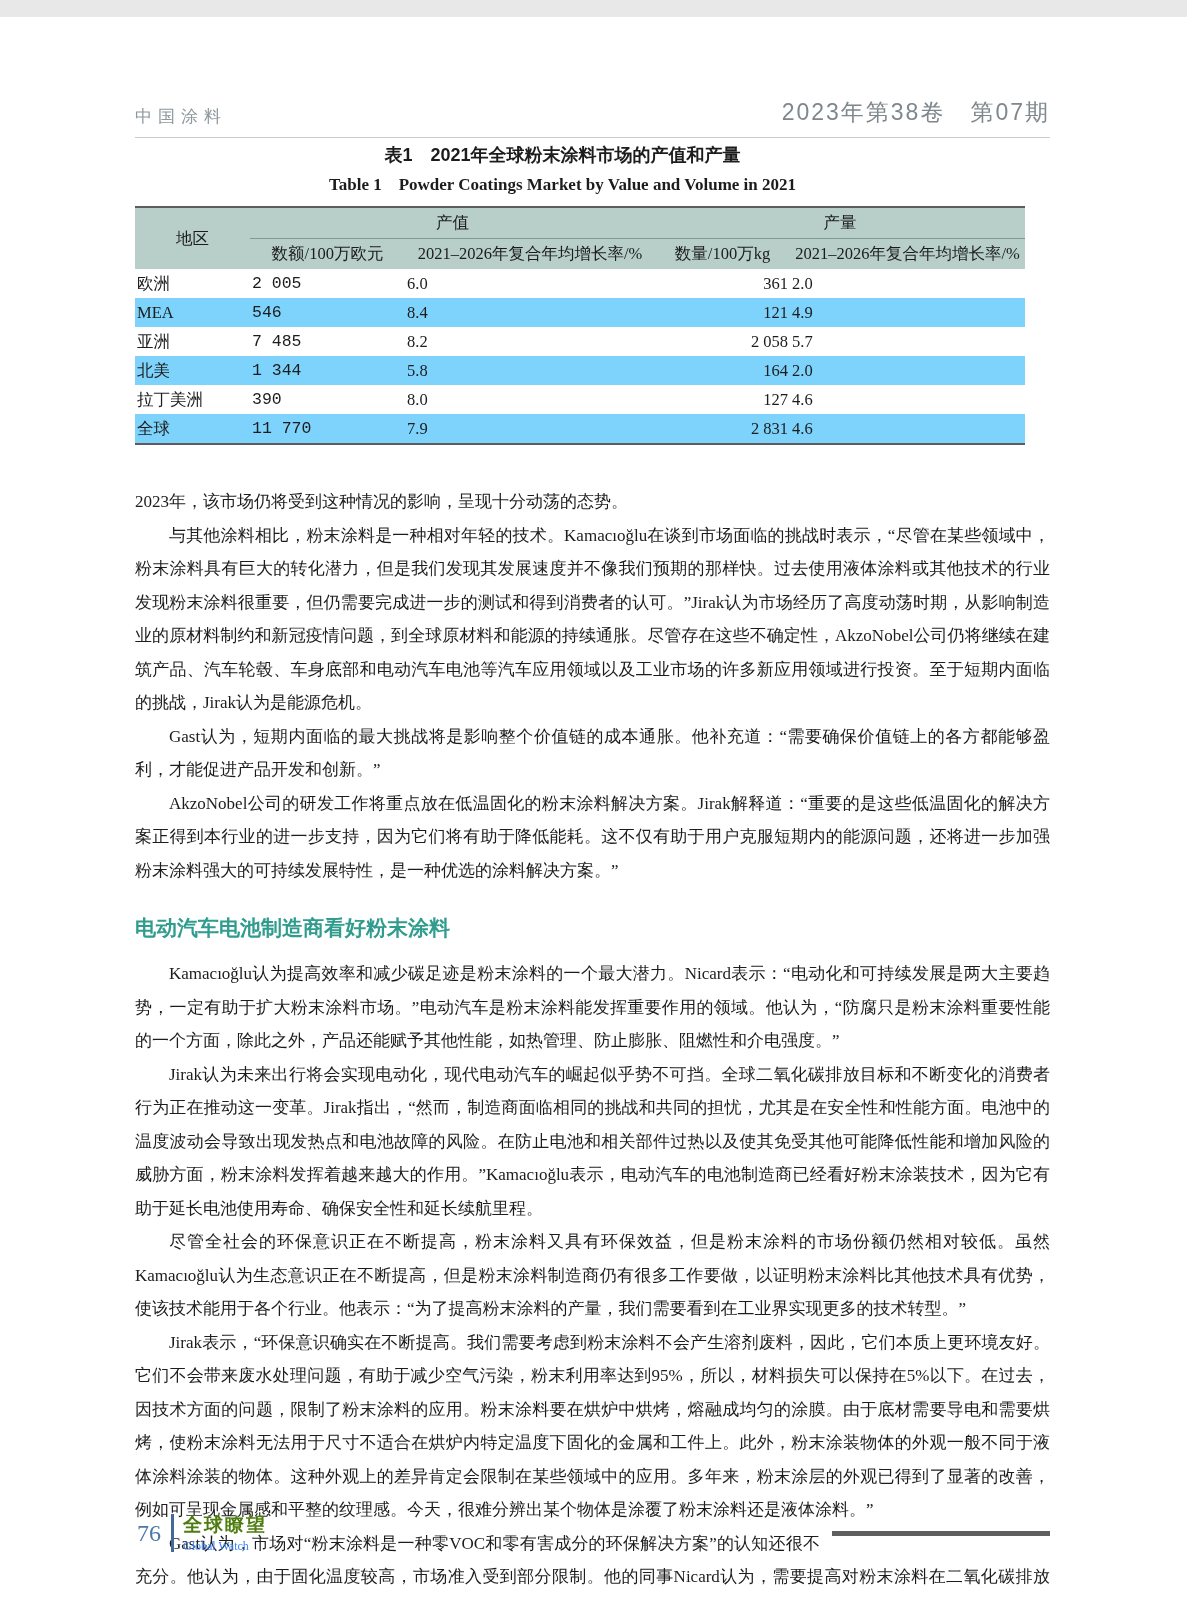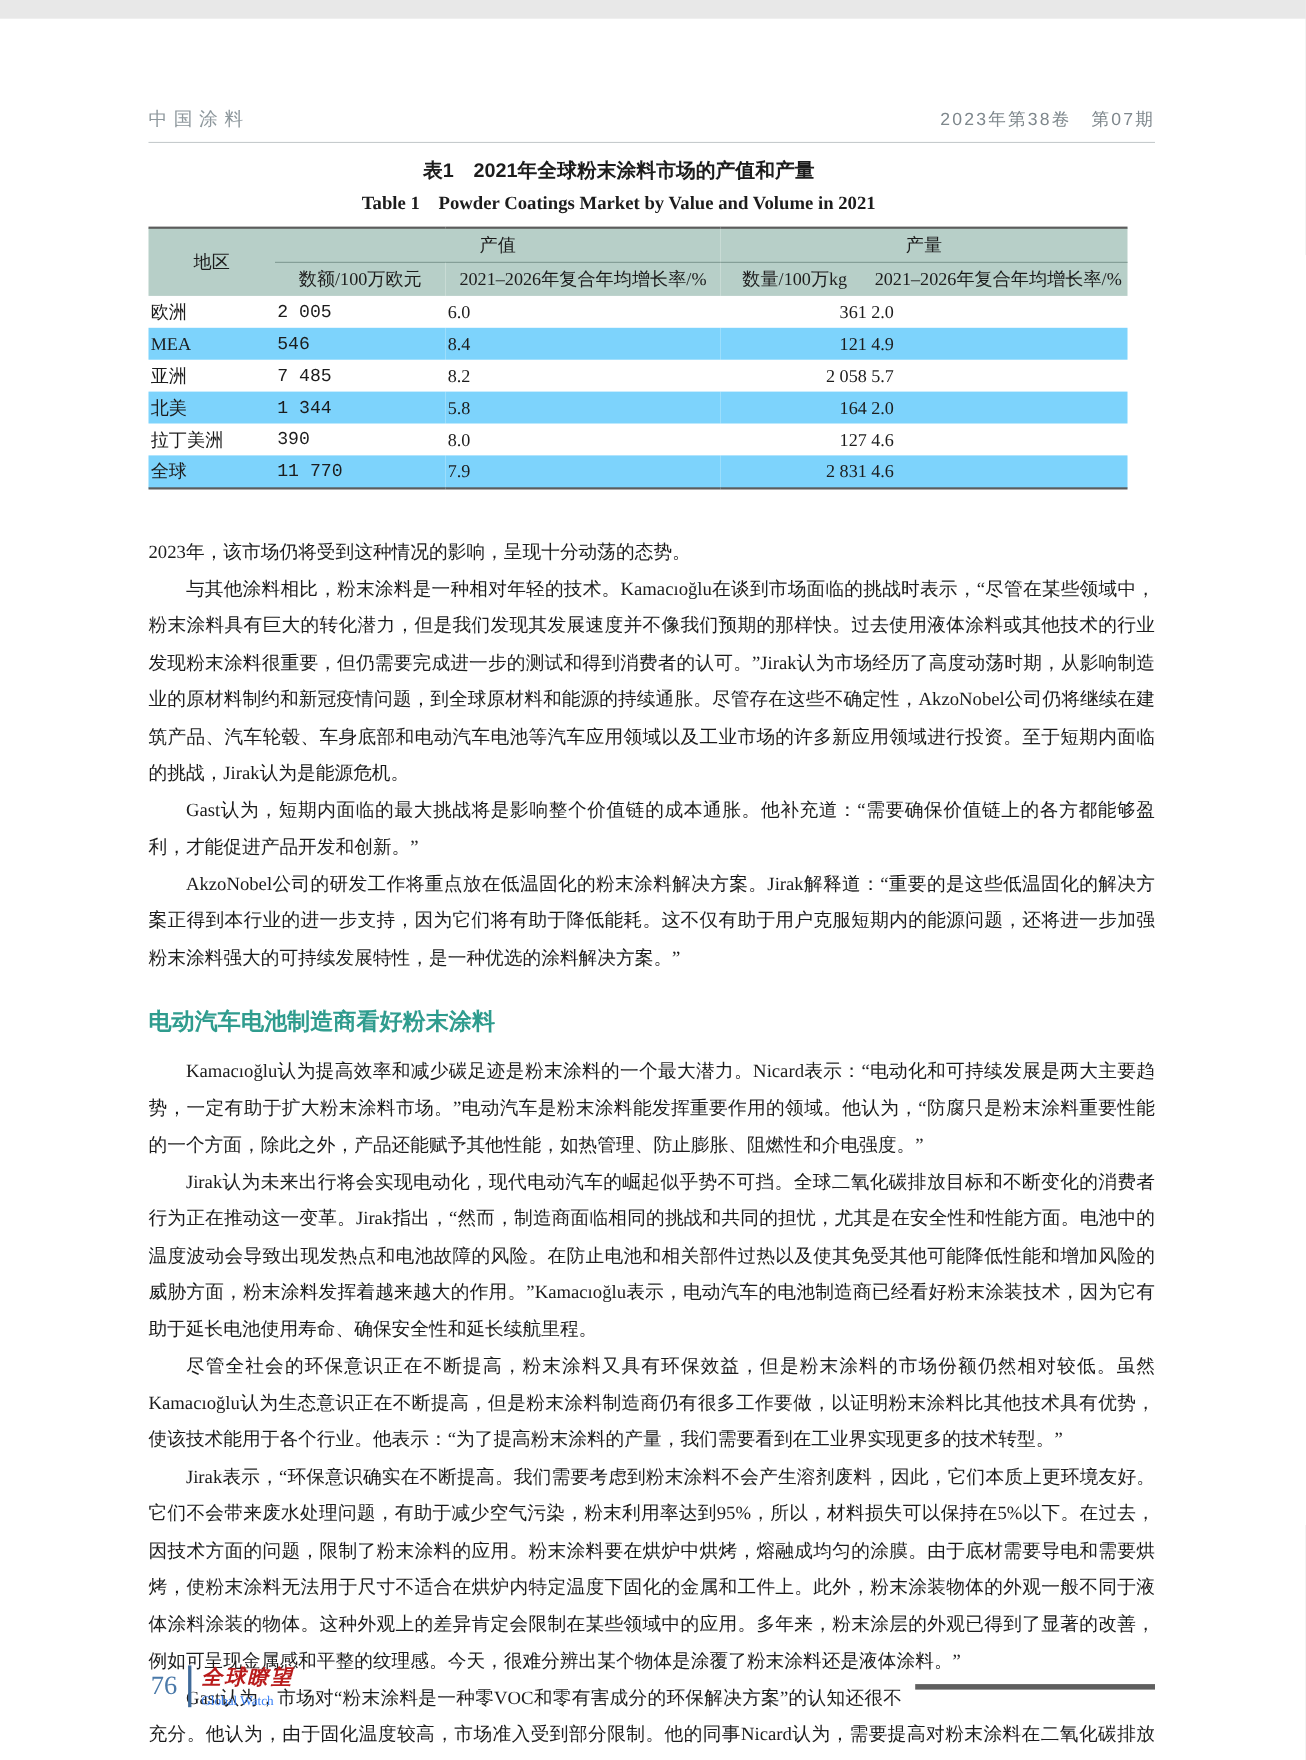--- a/index.html
+++ b/index.html
@@ -17,21 +17,21 @@
     position:absolute;top:80px;left:135px;right:137px;
     display:flex;justify-content:space-between;align-items:flex-end;
     padding-bottom:9px;border-bottom:1px solid #c6cbcd;
   }
   .journal-name{
     font-family:"Liberation Sans","DejaVu Sans",sans-serif;
     font-size:17px;color:#8d979c;letter-spacing:6px;
   }
   .issue-info{
     font-family:"Liberation Sans","DejaVu Sans",sans-serif;
-    font-size:16px;color:#7e878c;letter-spacing:2px;
+    font-size:23px;color:#7e878c;letter-spacing:2px;
   }
   
   .content{position:absolute;top:126px;left:135px;width:915px;}
   .cap-zh{
     text-align:center;font-weight:bold;font-size:18px;
     font-family:"Liberation Sans","DejaVu Sans",sans-serif;
     margin:0 60px 6px 0;
   }
   .cap-en{
     text-align:center;font-weight:bold;font-size:17px;
@@ -77,21 +77,21 @@
     position:absolute;left:137px;bottom:63px;
     display:flex;align-items:center;
   }
   .pagenum{
     font-size:24px;color:#4a79a9;margin-right:10px;
     font-family:"Liberation Serif","DejaVu Serif",serif;
   }
   .foot-rule{width:3px;height:38px;background:#3f6a99;margin-right:9px;}
   .sec-zh{
     font-family:"Liberation Sans","DejaVu Sans",sans-serif;
-    font-size:19px;font-weight:bold;color:#b91c1c;letter-spacing:2px;font-style:italic;
+    font-size:19px;font-weight:bold;color:#4d7c0f;letter-spacing:2px;
   }
   .sec-en{font-size:12px;color:#3b82f6;margin-top:1px;}
 </style>
 </head>
 <body>
 
 <div class="page">
 
   <header class="pg-header">
     <span class="journal-name">中国涂料</span>

